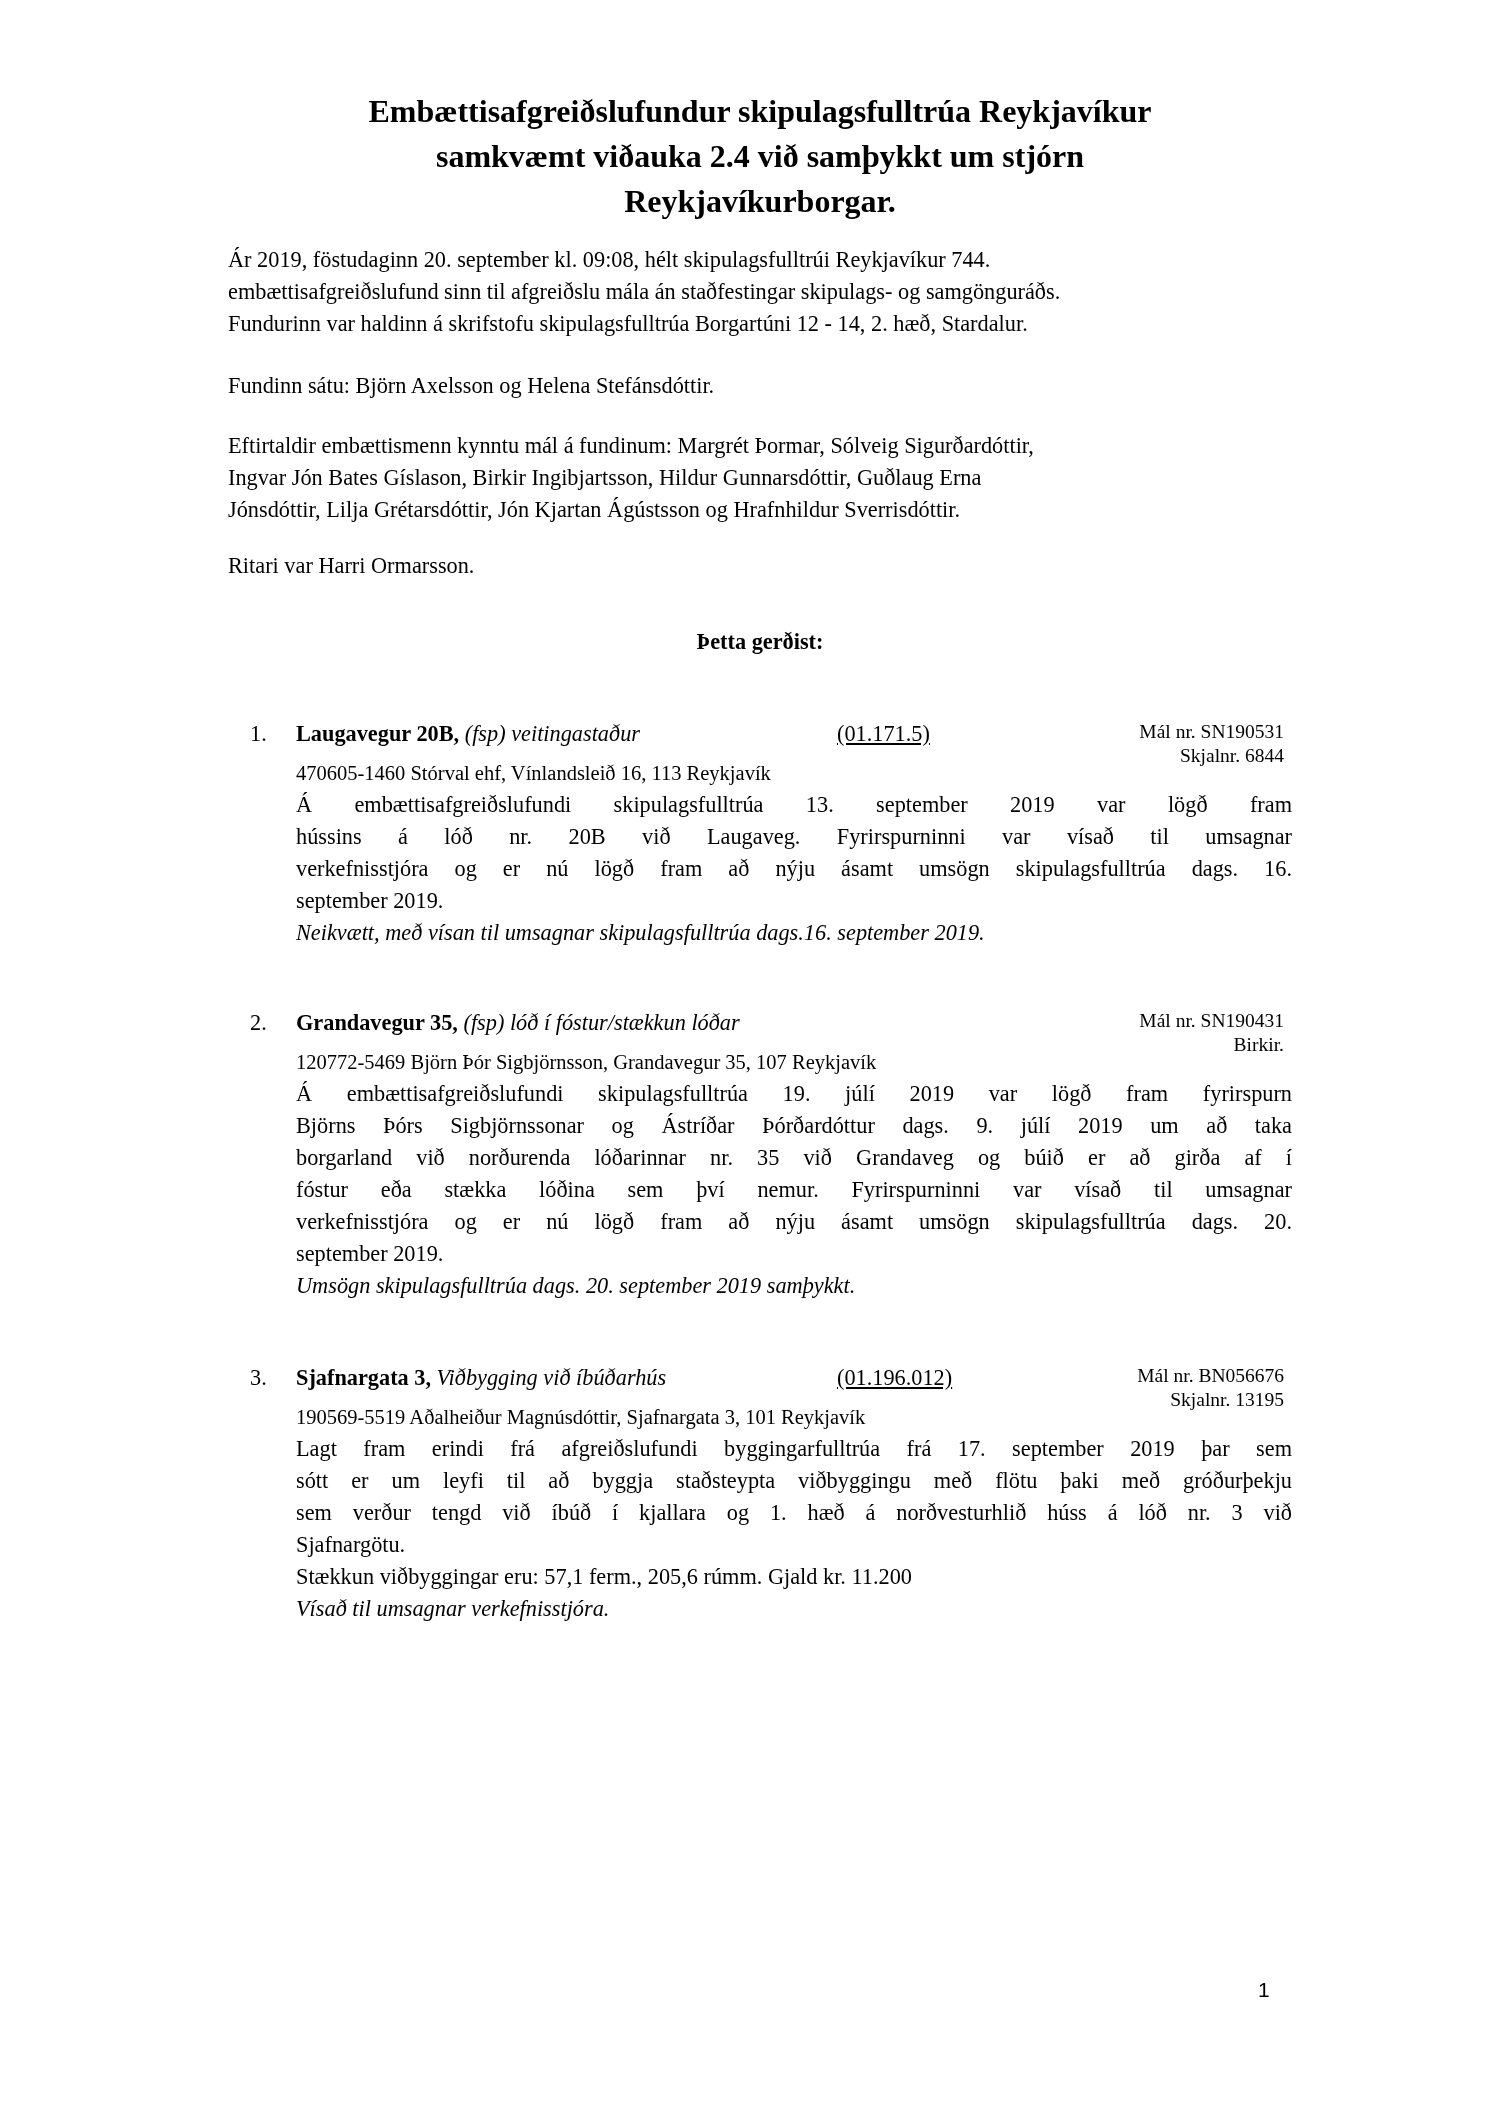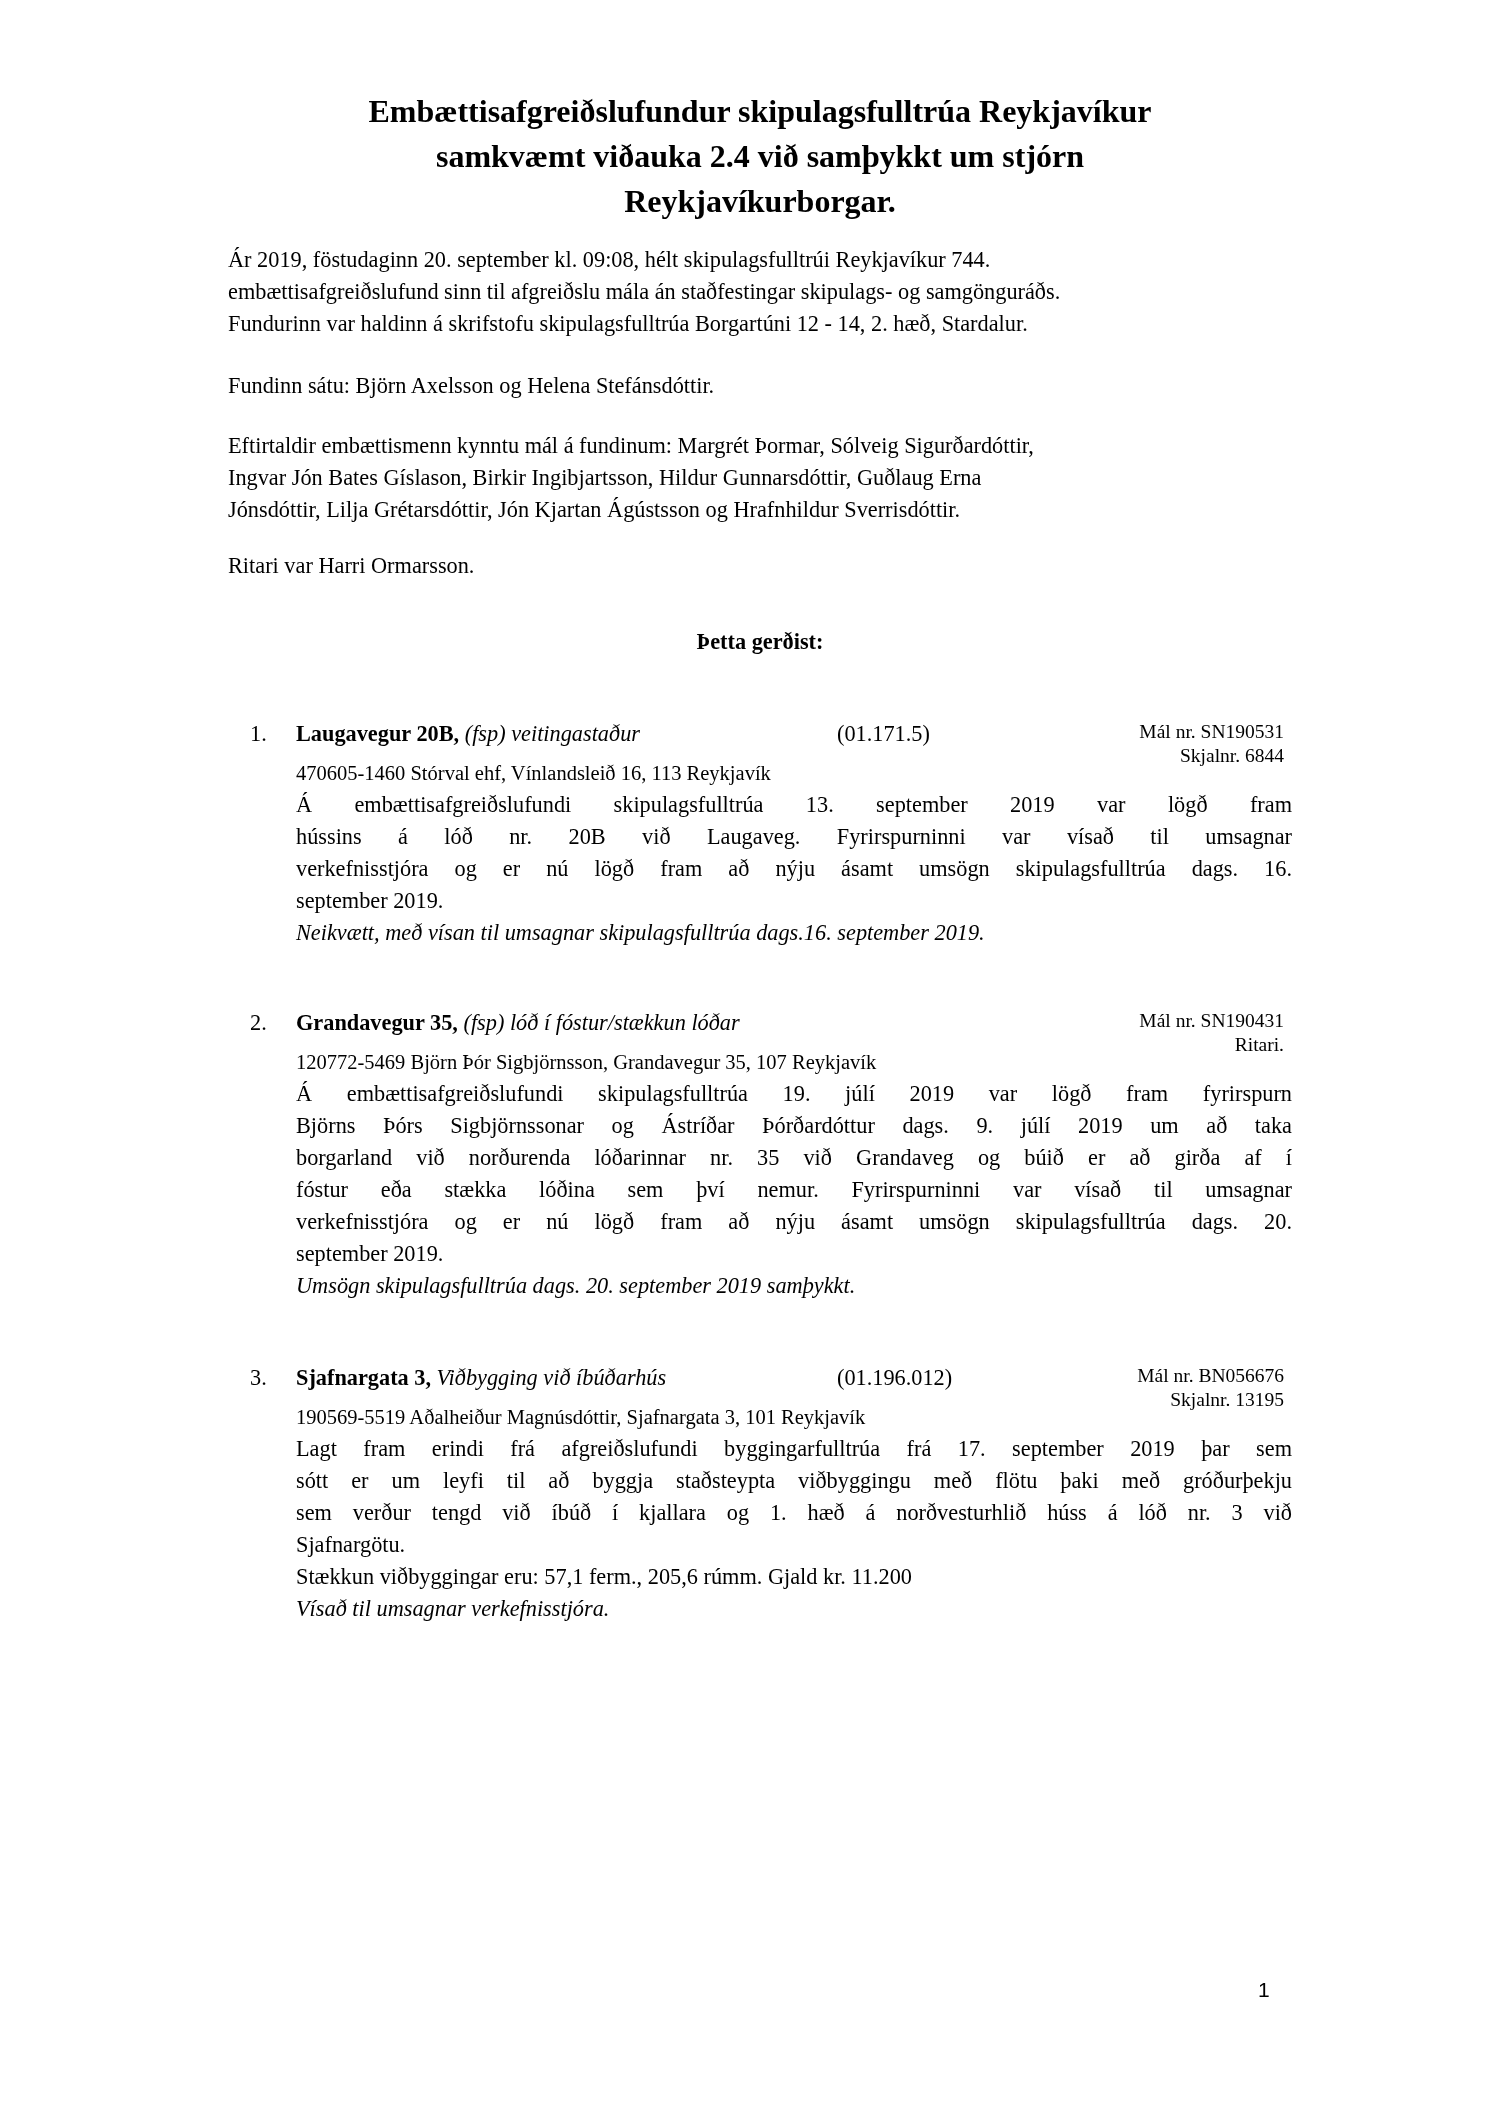--- a/index.html
+++ b/index.html
@@ -23,21 +23,21 @@
   .para-secretary { margin-top:24px; }
   .section-heading { margin-top:44px; font-weight:bold; text-align:center; }
 
   .item { margin-top:60px; }
   .item-2 { margin-top:58px; }
   .item-head { position:relative; line-height:32px; }
   .item-num { position:absolute; left:22px; top:0; }
   .item-title { margin-left:68px; width:480px; }
   .item-title b { font-weight:bold; }
   .item-title i { }
-  .item-code { position:absolute; left:609px; top:0; }
+  .item-code { position:absolute; left:609px; top:0;text-decoration:underline; }
   .case-ref {
     position:absolute; right:8px; top:2px; text-align:right;
     font-size:19.5px; line-height:24px;
   }
   .party { margin-left:68px; margin-top:10px; font-size:20.5px; line-height:26px; }
   .body  { margin-left:68px; margin-top:3px; width:996px; }
   .bline { line-height:32px; }
   .just  { text-align:justify; text-align-last:justify; }
   .body2 { margin-left:68px; line-height:32px; }
   .result { margin-left:68px; font-style:italic; line-height:32px; }
@@ -86,21 +86,21 @@
     <div class="result">Neikvætt, með vísan til umsagnar skipulagsfulltrúa dags.16. september 2019.</div>
   </section>
 
   <section class="item item-2">
     <div class="item-head">
       <span class="item-num">2.</span>
       <div class="item-title"><b>Grandavegur 35,</b> <i>(fsp) lóð í fóstur/stækkun lóðar</i></div>
       <span class="item-code"></span>
       <div class="case-ref">
         <div>Mál nr. SN190431</div>
-        <div>Ritari.</div>
+        <div>Birkir.</div>
       </div>
     </div>
     <div class="party">120772-5469 Björn Þór Sigbjörnsson, Grandavegur 35, 107 Reykjavík</div>
     <div class="body">
         <div class="bline just">Á embættisafgreiðslufundi skipulagsfulltrúa 19. júlí 2019 var lögð fram fyrirspurn</div>
         <div class="bline just">Björns Þórs Sigbjörnssonar og Ástríðar Þórðardóttur dags. 9. júlí 2019 um að taka</div>
         <div class="bline just">borgarland við norðurenda lóðarinnar nr. 35 við Grandaveg og búið er að girða af í</div>
         <div class="bline just">fóstur eða stækka lóðina sem því nemur. Fyrirspurninni var vísað til umsagnar</div>
         <div class="bline just">verkefnisstjóra og er nú lögð fram að nýju ásamt umsögn skipulagsfulltrúa dags. 20.</div>
         <div class="bline">september 2019.</div>

